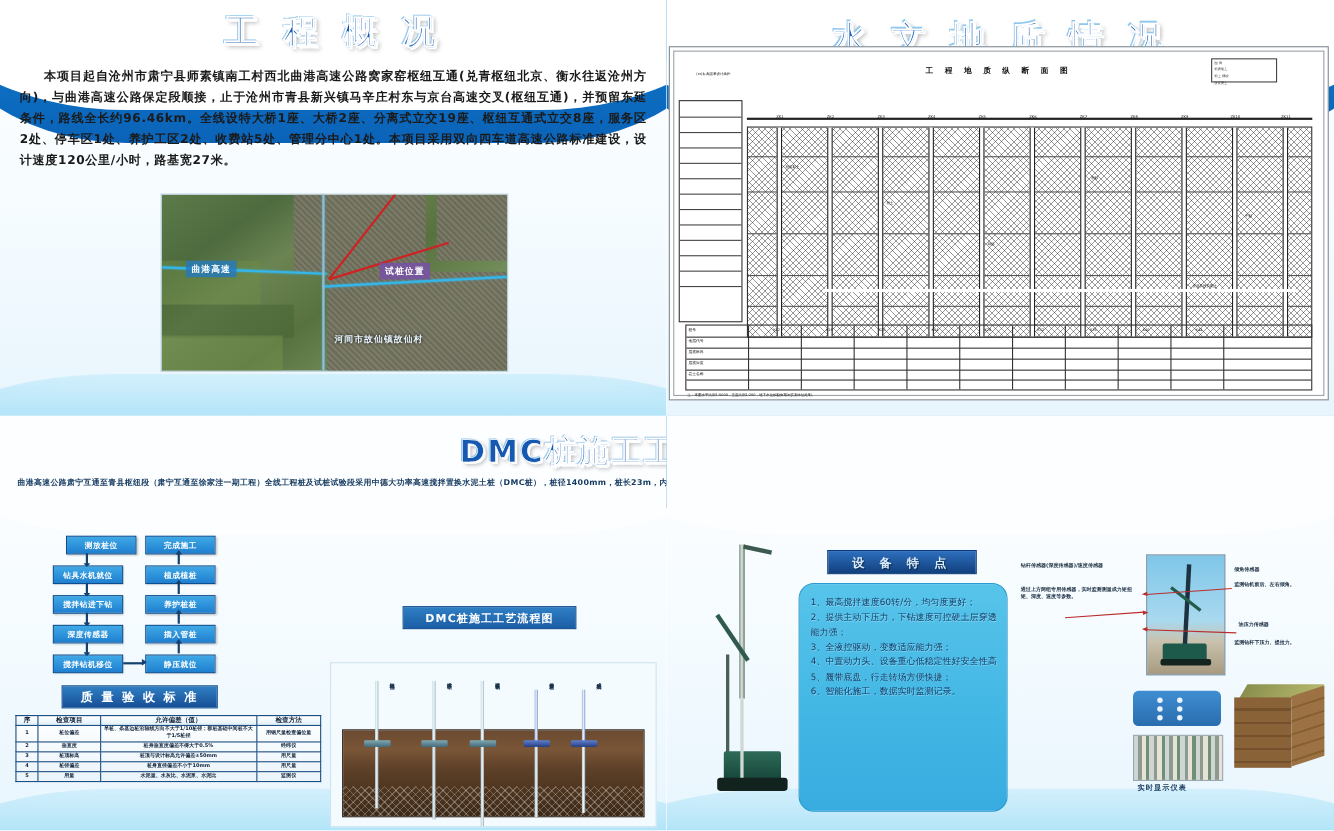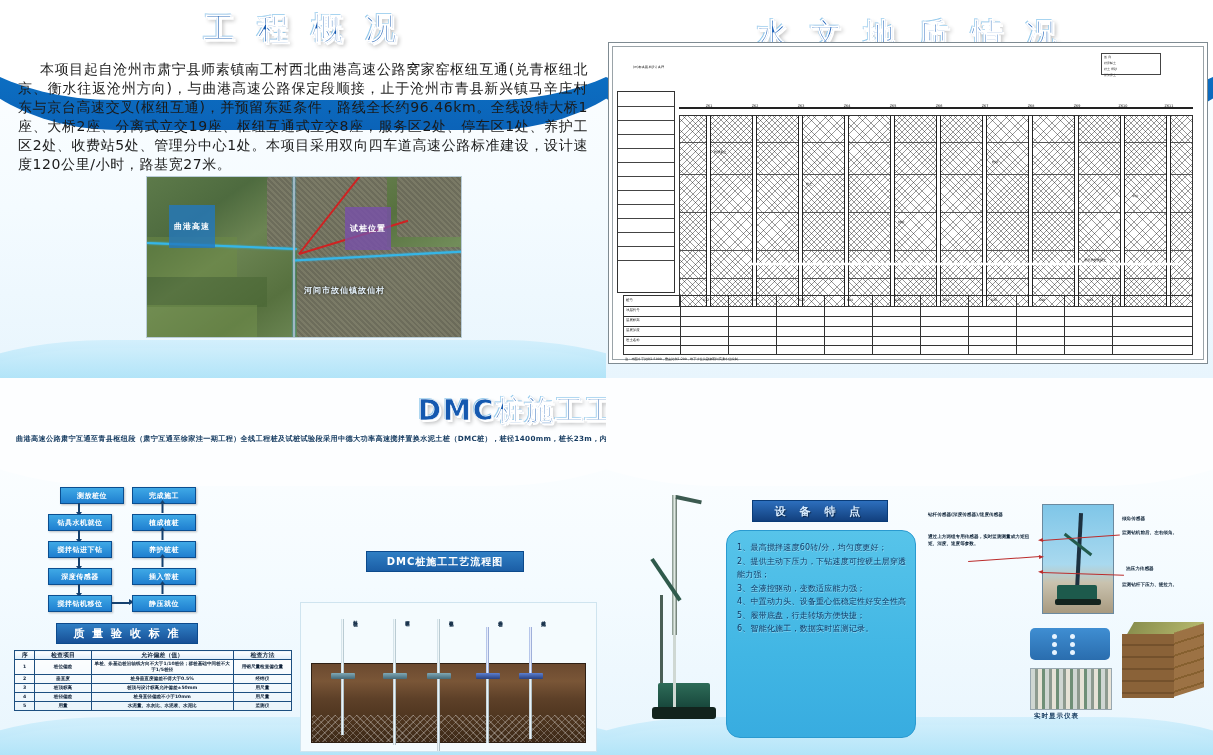--- a/index.html
+++ b/index.html
@@ -31,31 +31,31 @@
   
   .headline{position:absolute;left:0;right:0;text-align:center;font-weight:bold;
     color:#1559b0;letter-spacing:6px;
     text-shadow:2px 2px 0 #ffffff, -1px -1px 0 #8fc8ec, 3px 3px 4px rgba(0,0,0,.30);
     -webkit-text-stroke:0.6px #ffffff;}
   .h-tl{top:8px;font-size:31px;}
   .h-tr{top:14px;font-size:31px;color:#1a5fb8;}
   .h-bl{top:392px;font-size:28px;letter-spacing:2px;}
 
   
-  .para{position:absolute;left:18px;right:18px;top:60px;font-size:14px;line-height:19px;
-    color:#1a1a1a;text-align:justify;text-indent:22px;font-weight:normal;letter-spacing:.6px;}
+  .para{position:absolute;left:18px;right:18px;top:60px;font-size:11px;line-height:19px;
+    color:#1a1a1a;text-align:justify;text-indent:22px;font-weight:bold;letter-spacing:.6px;}
   .maprect{position:absolute;left:146px;top:176px;width:314px;height:160px;
     border:1px solid #b9ccd8;overflow:hidden;
     background:linear-gradient(145deg,#5d7a4a 0%,#4e6b3f 20%,#6b8452 35%,#57713f 55%,#728d5a 75%,#51663d 100%);}
   .mapfield{position:absolute;background:rgba(90,120,60,.55);}
   .maptown{position:absolute;border-radius:2px;
     background:repeating-linear-gradient(45deg,#6d6a5c 0 2px,#7d7a69 2px 4px);opacity:.9;}
   .roadline{position:absolute;height:2px;background:#35b6e8;box-shadow:0 0 2px #35b6e8;}
   .redline{position:absolute;height:2px;background:#cf2222;transform-origin:left center;}
-  .maplabel{position:absolute;font-size:8px;font-weight:bold;color:#fff;padding:16px 5px;letter-spacing:1px;white-space:nowrap;}
+  .maplabel{position:absolute;font-size:8px;font-weight:bold;color:#fff;padding:2px 5px;letter-spacing:1px;white-space:nowrap;margin-top:32px;}
   .lbl-blue{background:rgba(35,120,190,.80);}
   .lbl-purple{background:rgba(120,80,170,.80);}
   .lbl-plain{background:transparent;color:#e9f6ff;text-shadow:0 0 3px #000;}
 
   
   .geo{position:absolute;left:608px;top:42px;width:598px;height:320px;background:#fff;border:1px solid #7f8b92;}
   .geo-inner{position:absolute;inset:3px;border:1px solid #9aa3a8;}
   .geo-title{position:absolute;top:16px;left:0;right:0;text-align:center;font-size:7px;letter-spacing:4px;color:#111;font-weight:bold;}
   .geo-legend{position:absolute;top:10px;right:46px;width:58px;height:20px;border:1px solid #444;background:#fff;}
   .geo-legend div{font-size:3px;line-height:4px;color:#333;padding:1px 2px;}
@@ -187,20 +187,21 @@
     <div class="band topband2"></div>
     <div class="band topband3"></div>
     <div class="band topwhite"></div>
   </div>
 
   <div class="headline h-tr">水 文 地 质 情 况</div>
 </div>
 
 <div class="geo">
   <div class="geo-inner"></div>
+  <div class="geo-title">工 程 地 质 纵 断 面 图</div>
 
   <div class="geo-mark" style="left:24px;top:22px;">(m)标高路基设计高程</div>
 
   <div class="geo-legend">
     <div>图  例</div>
     <div>粉质黏土</div>
     <div>粉土 细砂</div>
     <div>淤泥质土</div>
   </div>
 

